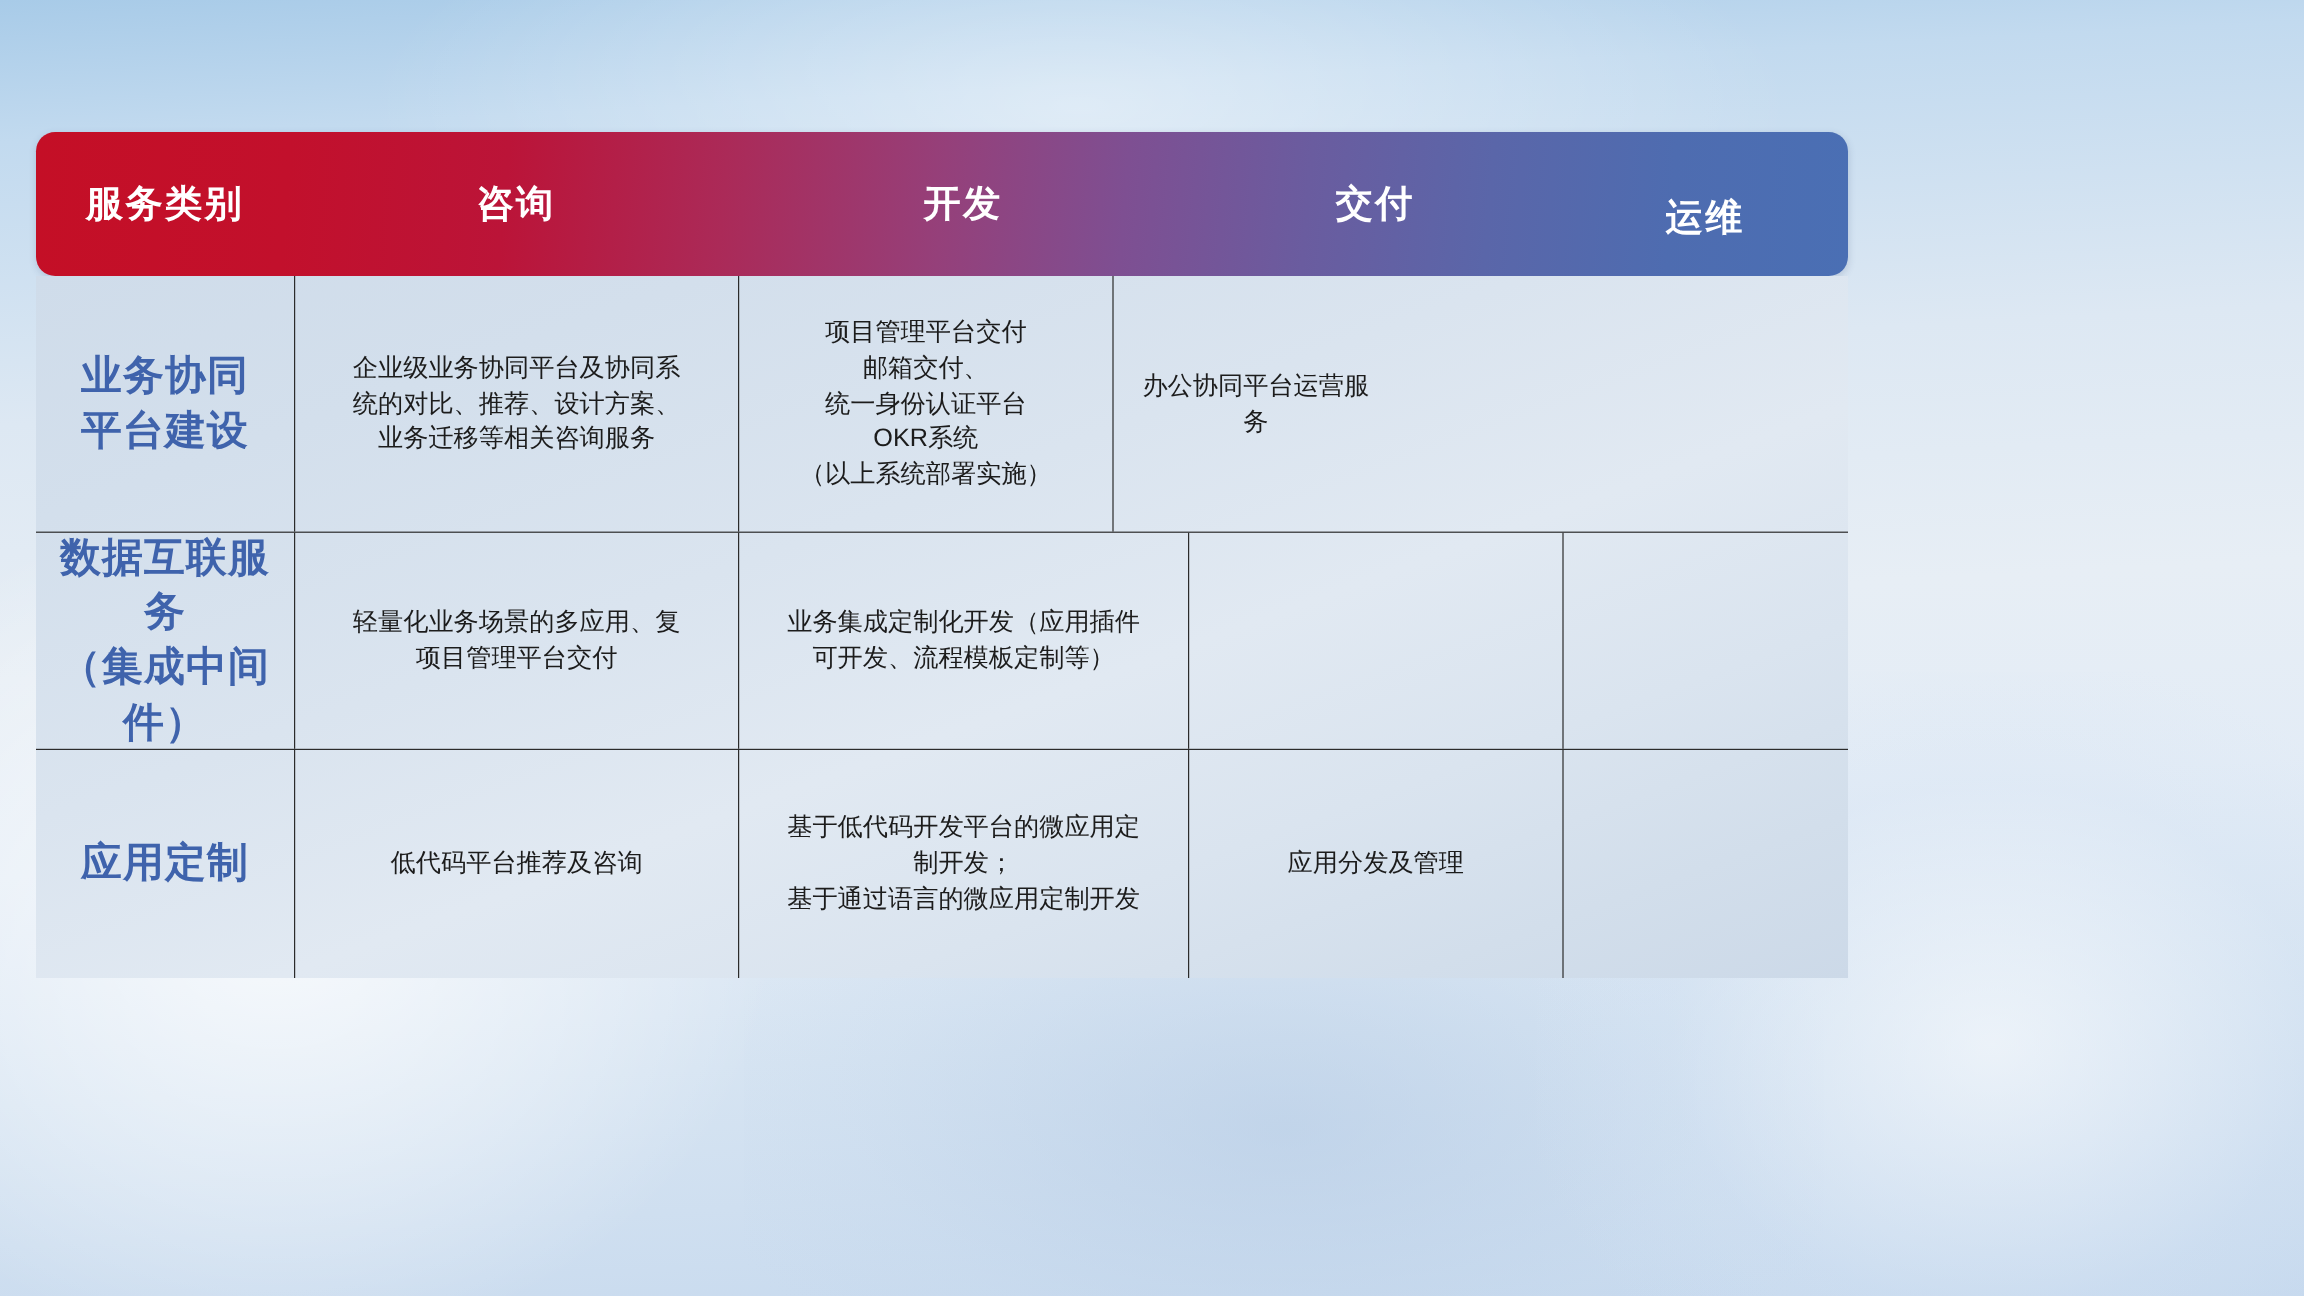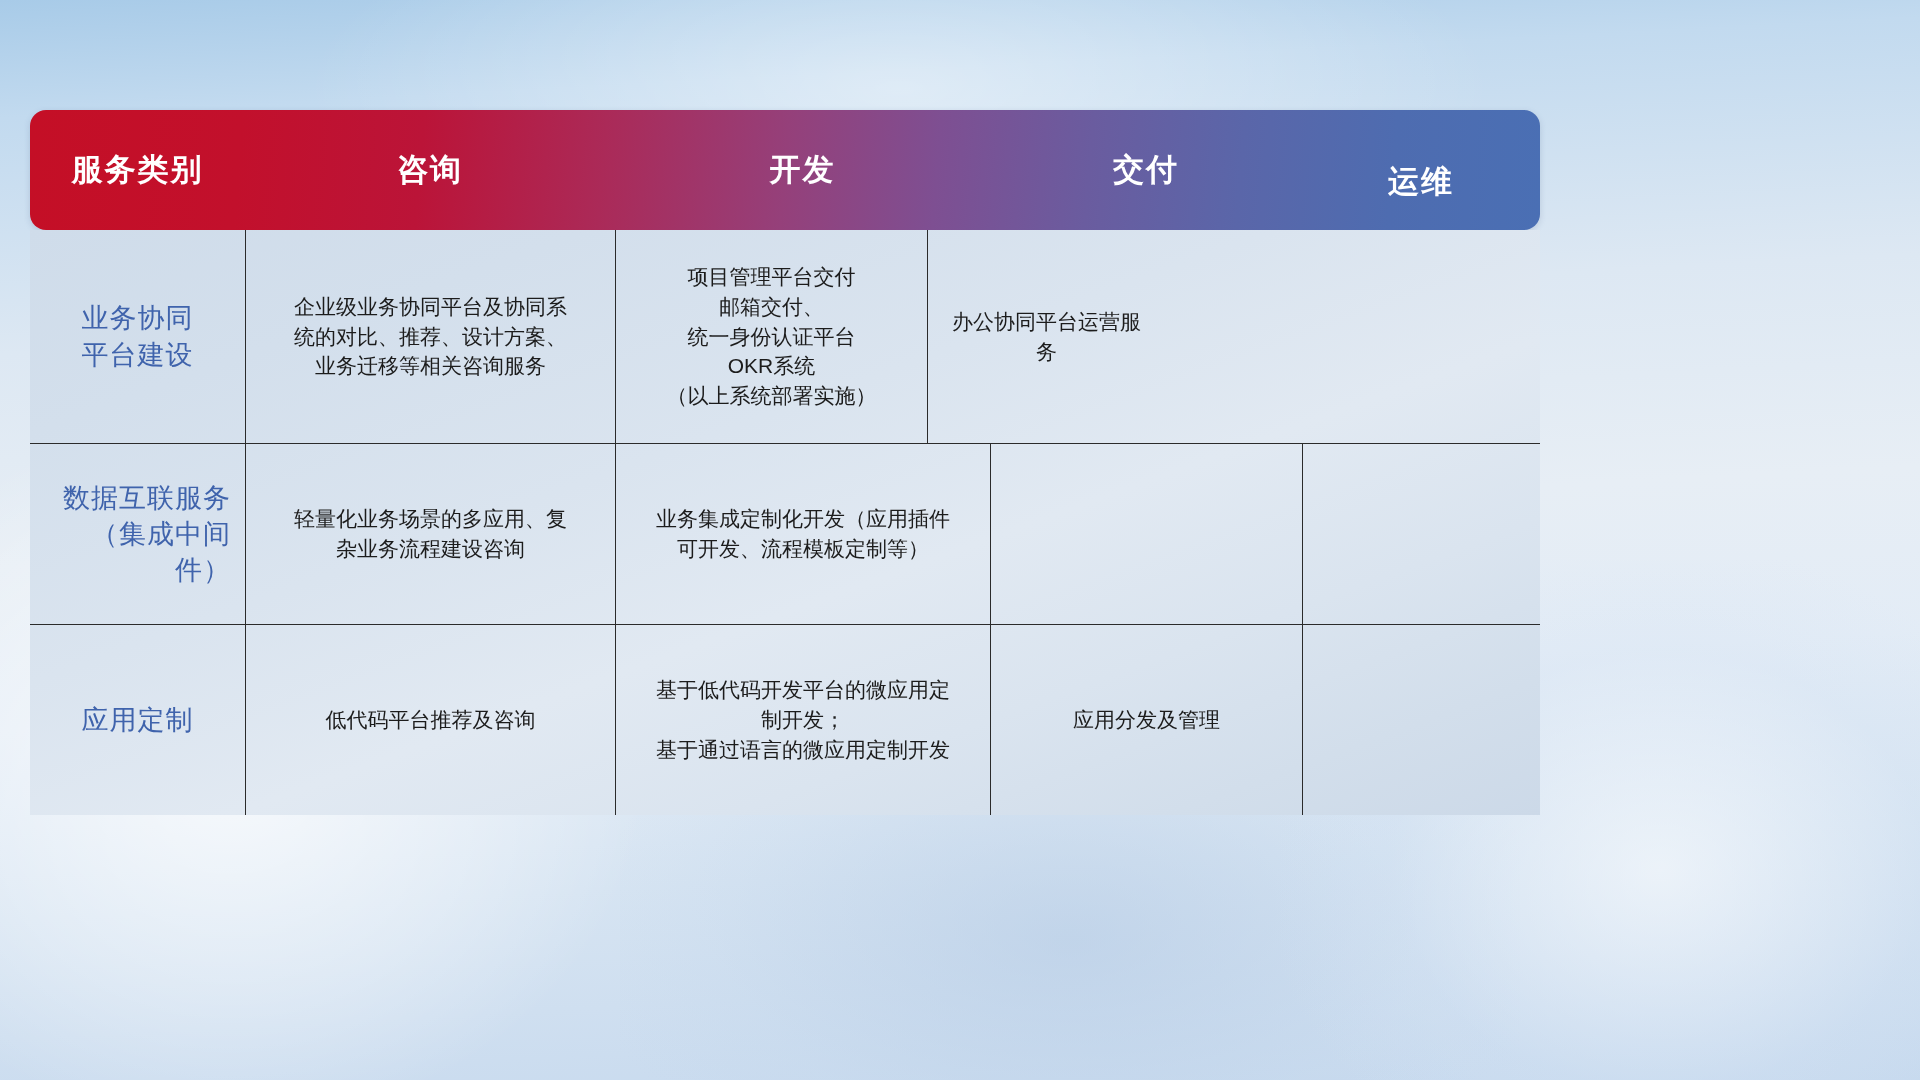--- a/index.html
+++ b/index.html
@@ -112,24 +112,24 @@
     justify-content: center;
     padding: 8px 14px;
     position: relative;
   }
   .cell + .cell { border-left: 1.6px solid #2b2b2b; }
   
   .cell.cat { border-left: none; }
 
   .cat-label {
     color: #3f63ac;
-    font-weight: normal;
-    font-size: 27px;
+    font-weight: bold;
+    font-size: 34px;
     line-height: 1.34;
-    text-align: right;
+    text-align: center;
     letter-spacing: 1px;
     white-space: pre-line;
   }
   .body-text {
     color: #1c1c1c;
     font-size: 21px;
     line-height: 1.42;
     text-align: center;
     white-space: pre-line;
   }
@@ -178,21 +178,21 @@
       </div>
     </div>
 
     <div class="row" style="height: 180px;">
       <div class="cell cat" style="width: 215px; flex: 0 0 215px;">
         <div class="cat-label">数据互联服务
 （集成中间件）</div>
       </div>
       <div class="cell" style="width: 370px; flex: 0 0 370px;">
         <div class="body-text">轻量化业务场景的多应用、复
-杂业务流程建设咨询</div>
+项目管理平台交付</div>
       </div>
       <div class="cell" style="width: 375px; flex: 0 0 375px;">
         <div class="body-text">业务集成定制化开发（应用插件
 可开发、流程模板定制等）</div>
       </div>
       <div class="cell" style="width: 312px; flex: 0 0 312px;">
         <div class="body-text empty"></div>
       </div>
       <div class="cell" style="width: 238px; flex: 0 0 238px;">
         <div class="body-text empty"></div>

